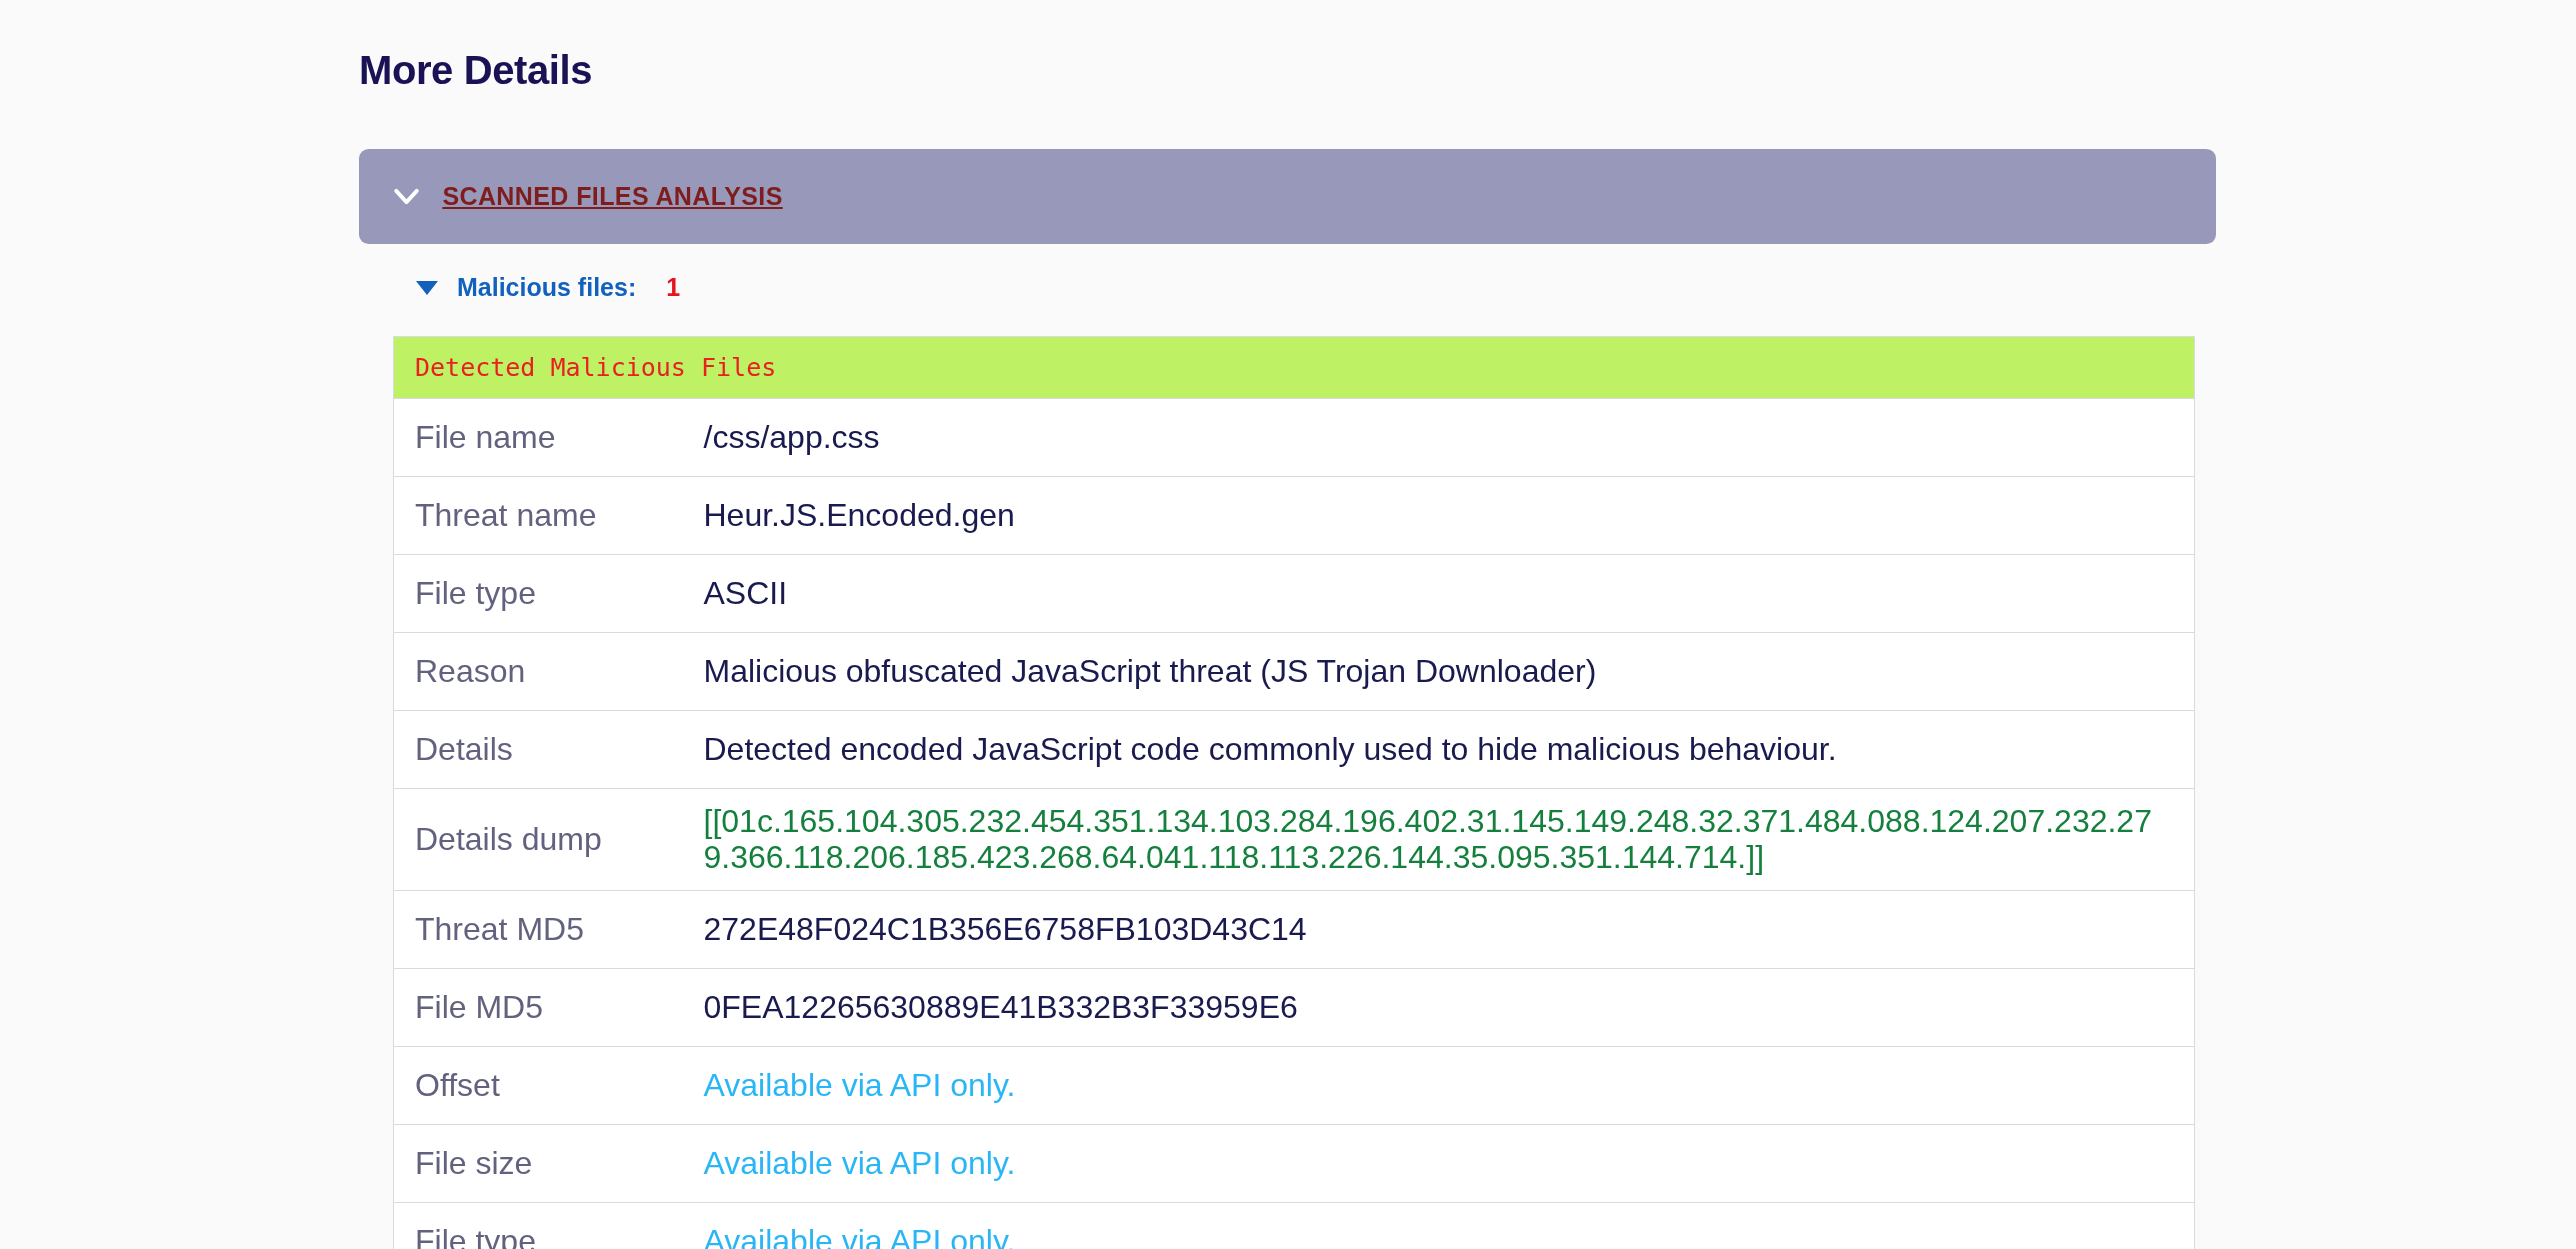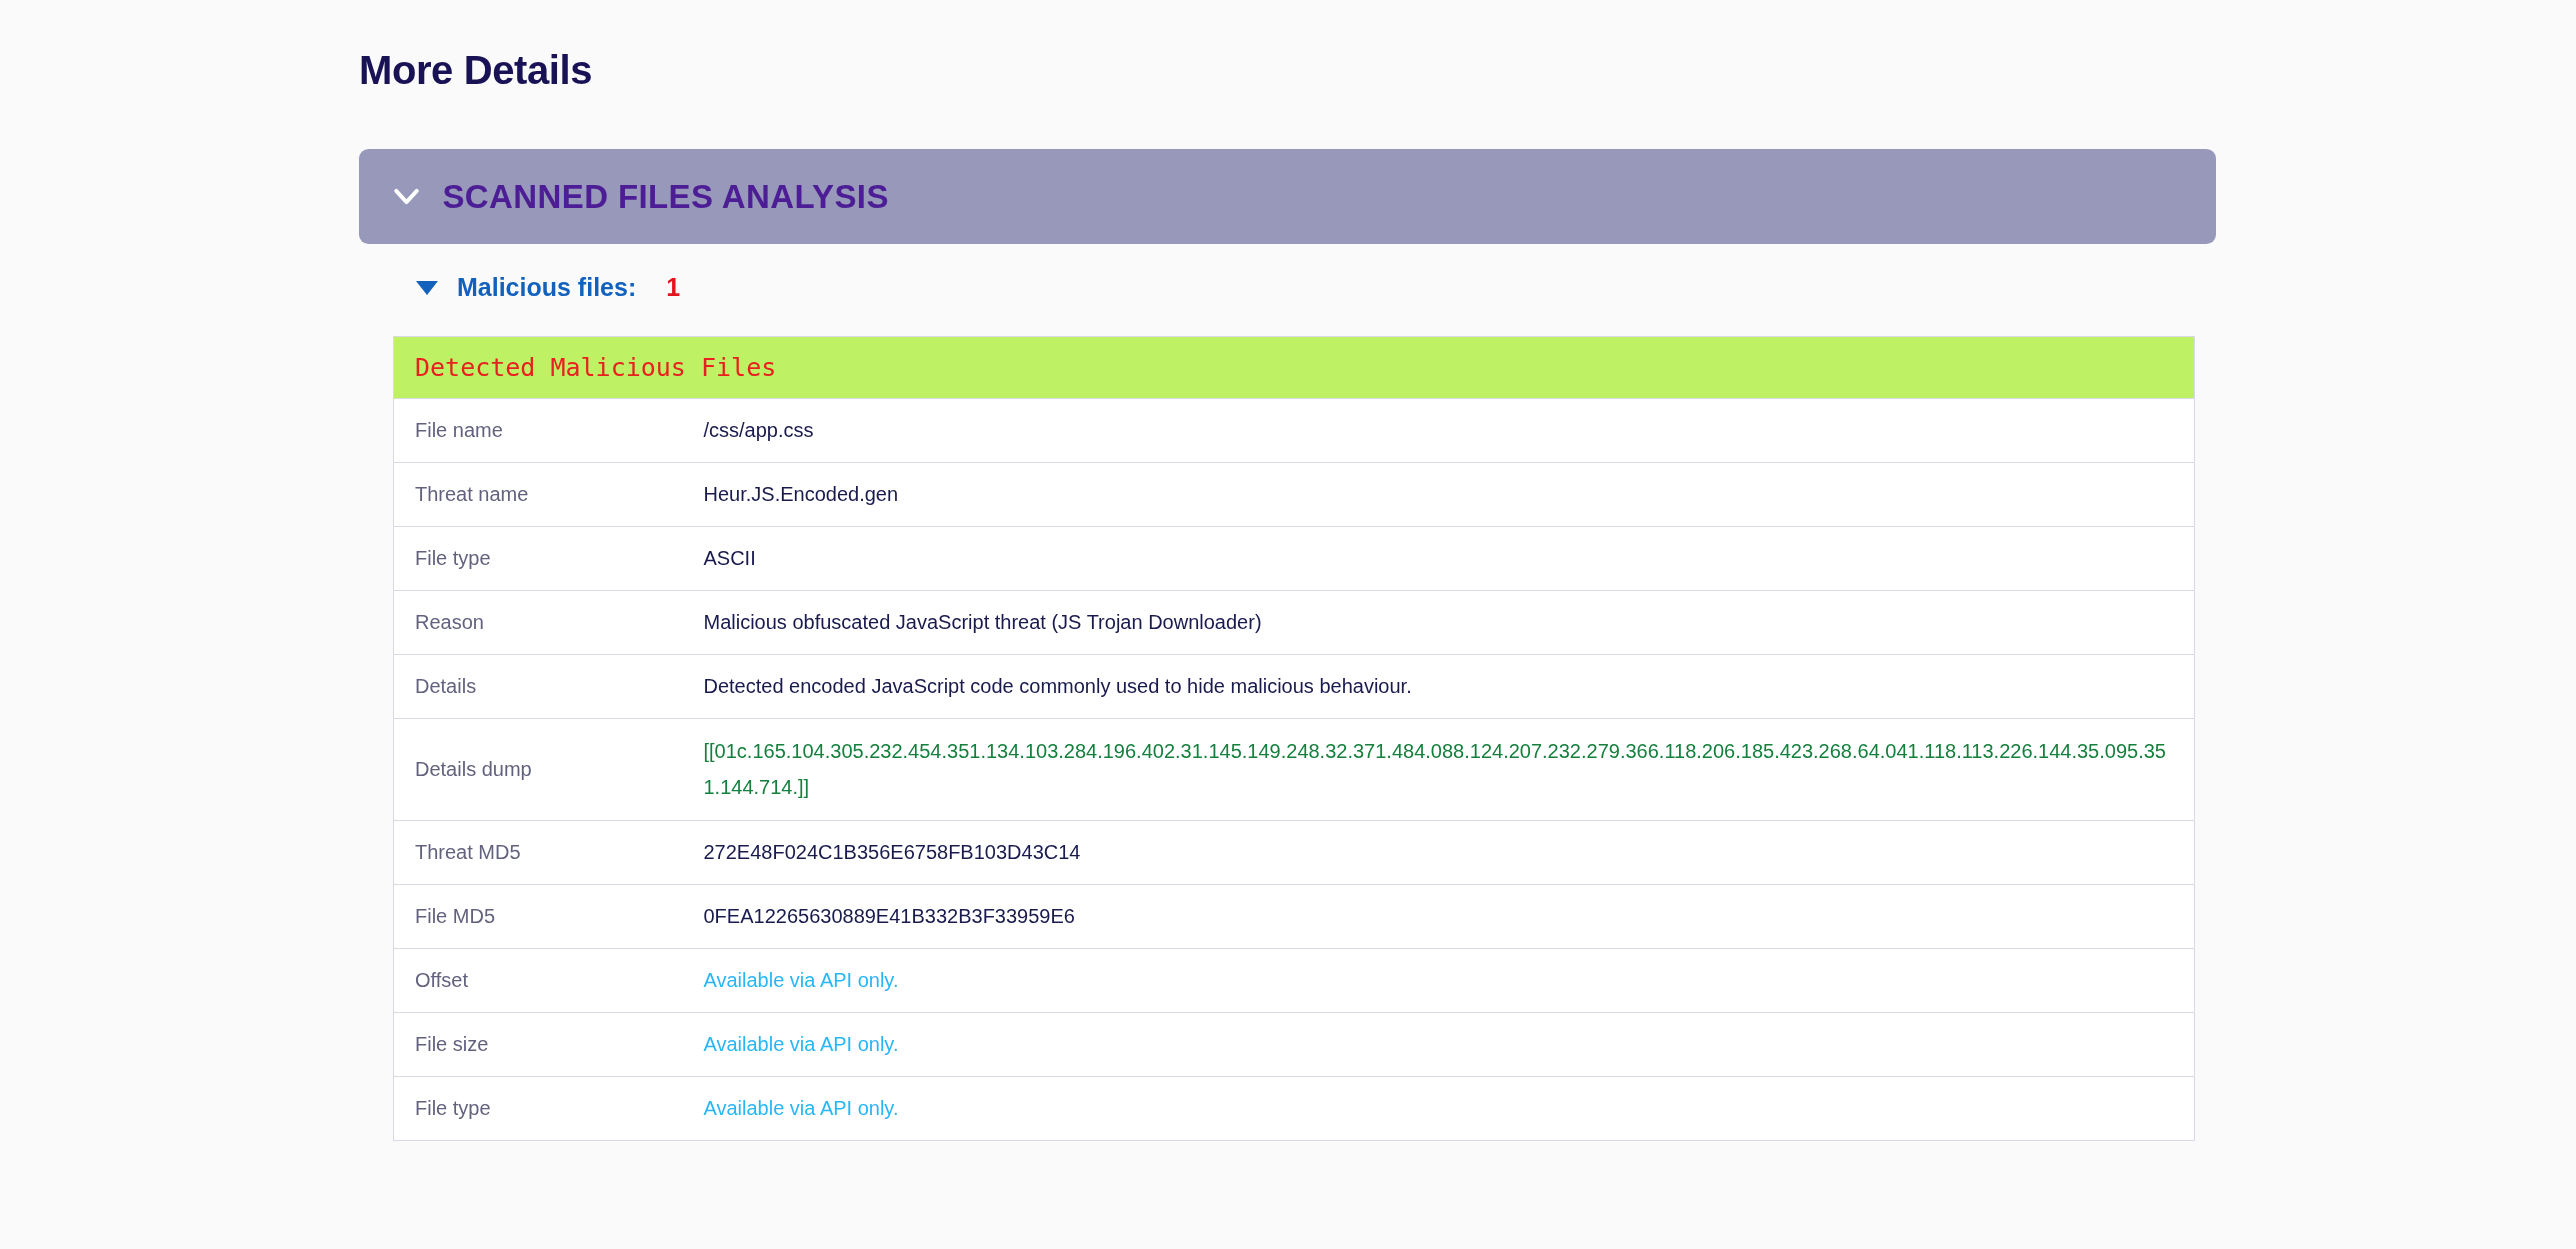--- a/index.html
+++ b/index.html
@@ -19,21 +19,21 @@
     margin-top:56px;
     width:1857px; height:95px;
     background:#9798ba;
     border-radius:9.6px;
     display:flex; align-items:center;
     padding:0 34px;
     cursor:pointer;
   }
   .chev { margin-right:22.4px; display:flex; align-items:center; }
   .acc-title {
-    color:#4c1d95; font-size:33px; font-weight:700; letter-spacing:0.4px;
+    color:#7f1d1d; font-size:25px; font-weight:700; letter-spacing:0.4px;text-decoration:underline;
   }
 
   .mal-row {
     margin-top:29px; margin-left:57px;
     display:flex; align-items:center;
     cursor:pointer;
   }
   .tri {
     width:0; height:0;
     border-left:11.2px solid transparent;
@@ -57,21 +57,21 @@
     font-family:"DejaVu Sans Mono", monospace;
     font-weight:400;
     color:#e8201f;
     font-size:25px;
     height:62px;
     padding:0 0 0 21px;
     border-bottom:1.6px solid #d9dae3;
   }
   .details-table td {
     border-bottom:1.6px solid #d9dae3;
-    font-size:20px;
+    font-size:32px;
     vertical-align:middle;
   }
   td.lbl {
     color:#62627f;
     width:310px;
     padding:20px 0 20px 21px;
   }
   td.val {
     color:#191a4d;
     padding:20px 22.4px 20px 0;

